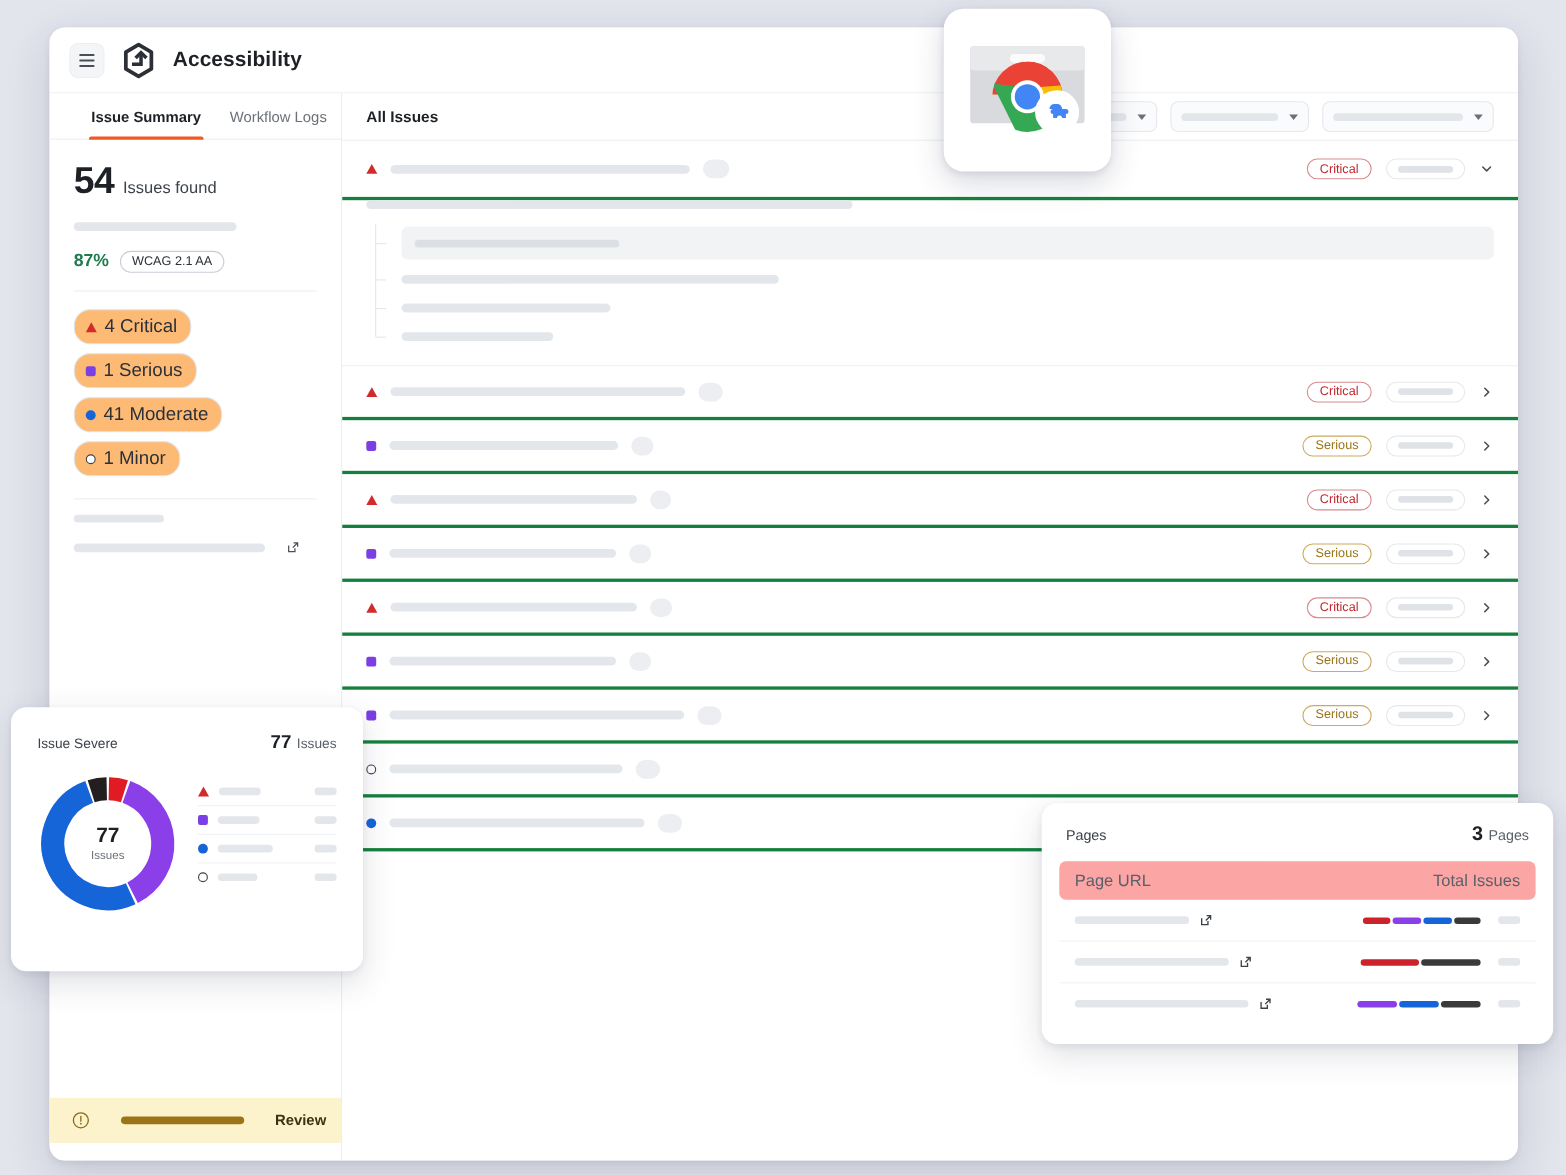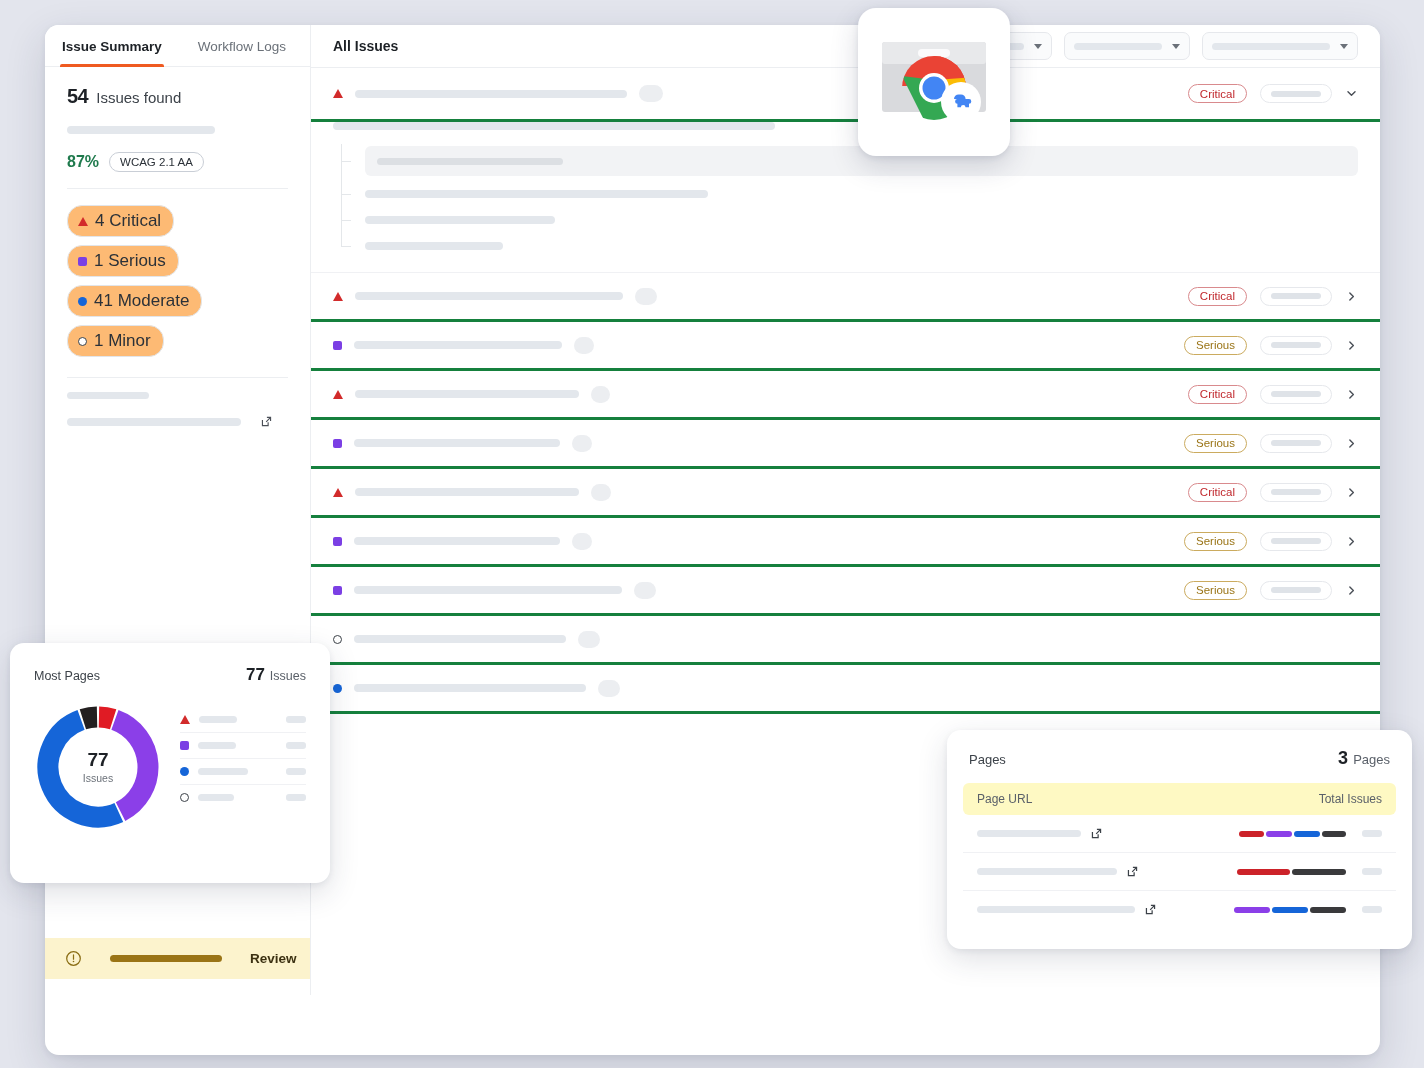--- a/index.html
+++ b/index.html
@@ -31,34 +31,34 @@
     align-items: center; gap: 3px; cursor: pointer;
   }
   .hamburger i { display: block; width: 14px; height: 2px; background: #4a4f57; border-radius: 1px; }
   .logo-mark { width: 34px; height: 34px; display: block; }
   .app-title { font-size: 19px; font-weight: 700; color: #1d2126; letter-spacing: .1px; }
 
   .body-split { display: flex; height: calc(100% - 60px); }
 
   
   .left-col { width: 266px; border-right: 1px solid #eceef1; position: relative; background:#fff; }
-  .tabs { display: flex; gap: 32px; padding: 0 15px; border-bottom: 1px solid #eceef1; }
+  .tabs { display: flex; gap: 22px; padding: 0 36px; border-bottom: 1px solid #eceef1; }
   .tab {
     font-size: 13.5px; color: #6b7179; padding: 14px 2px 12px;
     cursor: pointer; white-space: nowrap; position: relative;
   }
   .tab.active { color: #1d2126; font-weight: 700; }
   .tab.active::after {
     content: ""; position: absolute; left: 0; right: 0; bottom: -1px;
     height: 3px; background: #ef5a20; border-radius: 2px 2px 0 0;
   }
 
   .summary { padding: 18px 22px 0; }
   .issues-line { display: flex; align-items: baseline; gap: 8px; }
-  .issues-count { font-size: 20px; font-weight: 700; color: #1d2126; letter-spacing: -.5px; }
+  .issues-count { font-size: 34px; font-weight: 700; color: #1d2126; letter-spacing: -.5px; }
   .issues-label { font-size: 15px; color: #3c4249; }
 
   .redact { background: #e3e7ec; border-radius: 5px; display: block; }
 
   .score-row { display: flex; align-items: center; gap: 10px; margin-top: 18px; }
   .score { font-size: 16px; font-weight: 700; color: #1f7a4d; }
   .wcag-chip {
     font-size: 11.5px; color: #2b3138; border: 1px solid #c9ced6;
     border-radius: 12px; padding: 3px 10px; white-space: nowrap;
   }
@@ -195,42 +195,55 @@
     width: 465px; height: 219px; background: #fff;
     border-radius: 14px;
     box-shadow: 0 10px 30px rgba(40,45,75,.15), 0 2px 6px rgba(40,45,75,.08);
     padding: 18px 16px;
   }
   .pages-head { display: flex; align-items: baseline; padding: 0 6px 14px; }
   .pages-head .lbl { font-size: 13px; color: #3c4249; }
   .pages-head .cnt { margin-left: auto; font-size: 18px; font-weight: 700; color: #1d2126; }
   .pages-head .cnt-sfx { font-size: 13px; color: #5a6069; margin-left: 5px; }
   .pages-thead {
-    display: flex; align-items: center; background: #fef9c3;
-    border-radius: 6px; padding: 9px 14px; font-size: 12px; color: #5a6069;
+    display: flex; align-items: center; background: #fca5a5;
+    border-radius: 6px; padding: 9px 14px; font-size: 15px; color: #5a6069;
   }
   .pages-thead .r { margin-left: auto; }
   .page-row {
     display: flex; align-items: center; padding: 12px 14px;
     border-bottom: 1px solid #f0f1f4;
   }
   .page-row:last-child { border-bottom: none; }
   .page-row .redact { height: 7px; }
   .ext-ic { width: 13px; height: 13px; margin-left: 9px; flex: 0 0 auto; }
   .segbar { margin-left: auto; display: flex; gap: 2px; align-items: center; }
   .segbar i { display: block; height: 6px; border-radius: 3px; }
   .row-total { width: 20px; height: 7px; border-radius: 3px; background: #e3e7ec; margin-left: 16px; flex:0 0 auto; }
 </style>
 </head>
 <body>
 
 <div class="stage">
 
   <div class="app-window">
 
+    <div class="titlebar">
+      <div class="hamburger">
+        <i></i>
+          <i></i>
+          <i></i>
+      </div>
+      <svg class="logo-mark" viewBox="0 0 34 34">
+        <path d="M17 2.6 28.6 9.3v15.4L17 31.4 5.4 24.7V9.3Z" fill="none" stroke="#2b2f36" stroke-width="3.4" stroke-linejoin="round"></path>
+        <path d="M12.6 20.4h6.6V11" fill="none" stroke="#2b2f36" stroke-width="3.2" stroke-linecap="square"></path>
+        <path d="M15.4 13.6 19.2 9.9 23 13.6" fill="none" stroke="#2b2f36" stroke-width="3.2" stroke-linecap="square" stroke-linejoin="miter"></path>
+      </svg>
+      <div class="app-title">Accessibility</div>
+    </div>
 
     <div class="body-split">
 
       <div class="left-col">
 
         <div class="tabs">
           <div class="tab active">Issue Summary</div>
           <div class="tab">Workflow Logs</div>
         </div>
 
@@ -489,21 +502,21 @@
         <circle cx="54" cy="52" r="15" fill="#fff"></circle>
         <circle cx="54" cy="52" r="11.5" fill="#4285f4"></circle>
       </g>
       <circle cx="81" cy="66" r="20" fill="#fff"></circle>
       <path d="M78 53.5a4.6 4.6 0 0 1 4.6 4.6h3.4a2.3 2.3 0 1 1 0 4.6v3.5h-3.5a2.3 2.3 0 1 0-4.6 0h-3.5v-3.5a2.3 2.3 0 1 1 0-4.6h-3.4a4.6 4.6 0 0 1 4.6-4.6z" fill="#4285f4" transform="translate(3 5)"></path>
     </svg>
   </div>
 
   <div class="donut-card">
     <div class="donut-head">
-      <span class="lbl">Most Pages</span>
+      <span class="lbl">Issue Severe</span>
       <span class="cnt">77</span>
       <span class="cnt-sfx">Issues</span>
     </div>
     <div class="donut-body">
       <div class="donut-wrap">
         <svg id="donut-svg" width="128" height="128" viewBox="0 0 128 128">
             <path d="M64.95987211998448 14.009214393917787 A50 50 0 0 1 79.11957481386904 16.340809307670604" fill="none" stroke="#e01b24" stroke-width="21"></path>
             <path d="M80.93796233695821 16.956345466452277 A50 50 0 0 1 86.55500387746466 108.62366860857088" fill="none" stroke="#8b3fe8" stroke-width="21"></path>
             <path d="M84.82537408291762 109.456614417558 A50 50 0 1 1 47.06203766304179 16.956345466452284" fill="none" stroke="#1565d8" stroke-width="21"></path>
             <path d="M48.88042518613096 16.340809307670604 A50 50 0 0 1 63.040127880015476 14.009214393917787" fill="none" stroke="#231f20" stroke-width="21"></path>

